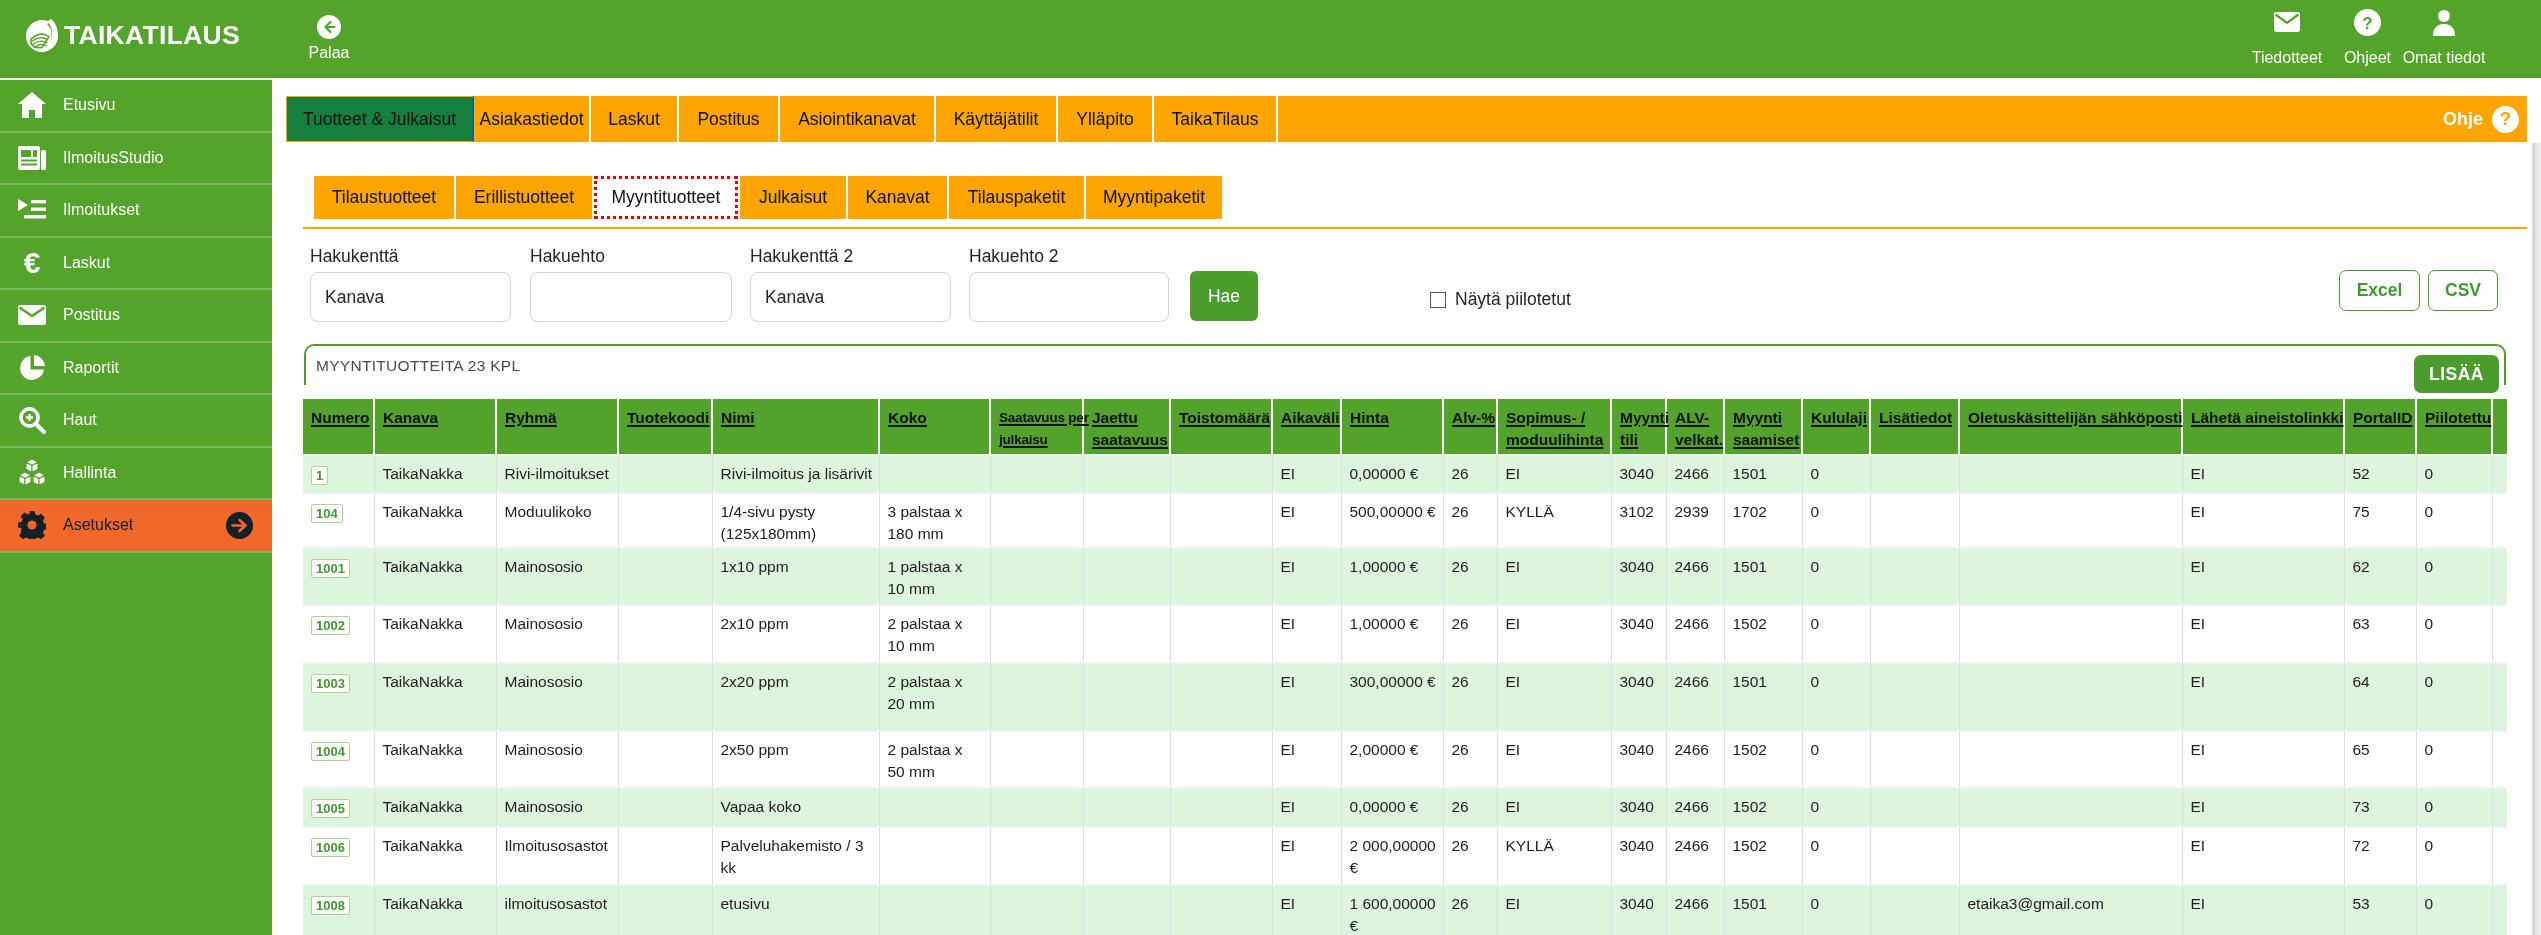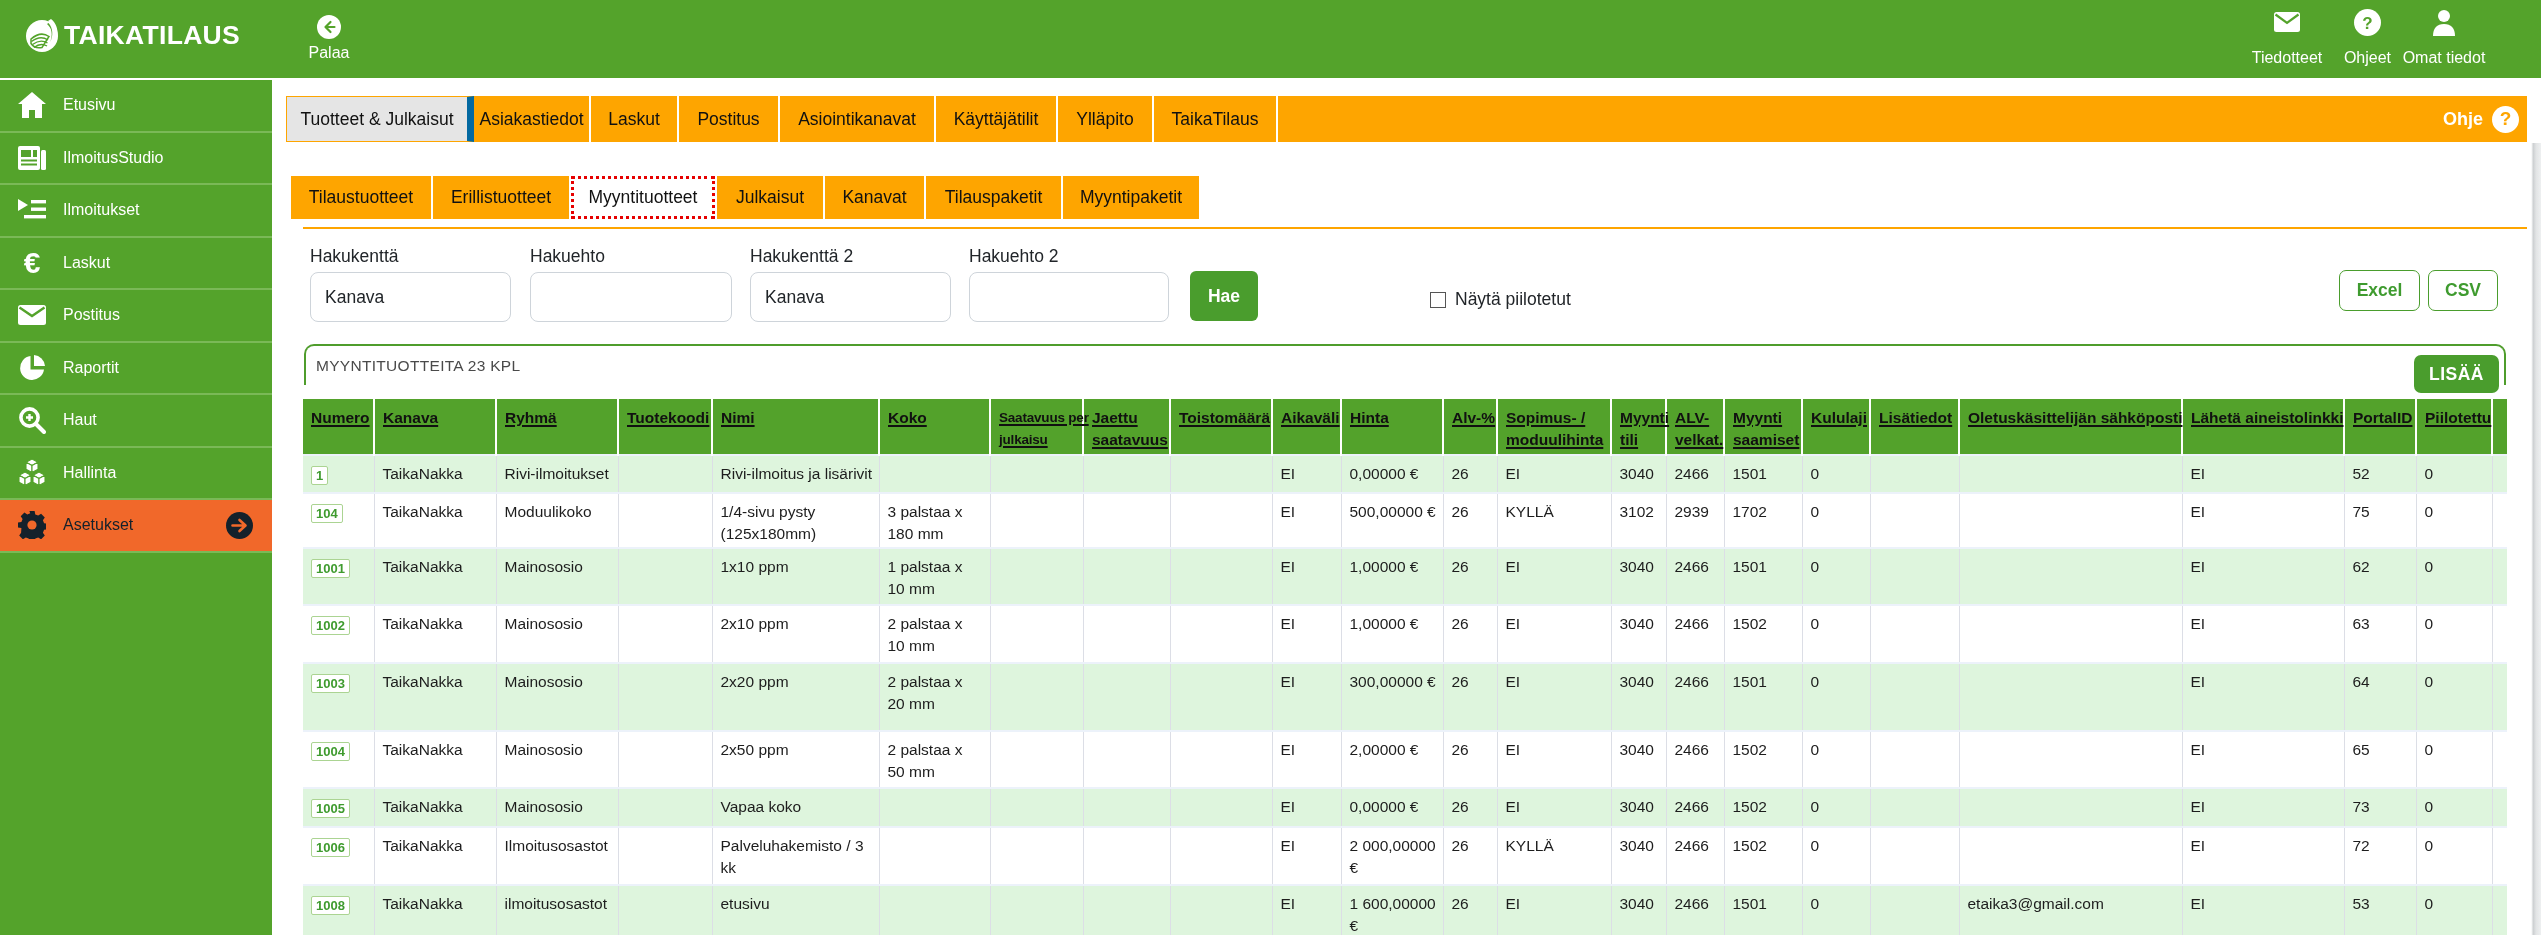--- a/index.html
+++ b/index.html
@@ -30,36 +30,36 @@
 
 .sidebar{position:absolute;left:0;top:80px;width:272px;height:855px;background:var(--green)}
 .mi{position:relative;height:52.5px;border-bottom:2px solid var(--lsep);display:flex;align-items:center;color:#fff;font-size:16px}
 .mi .mic{position:absolute;left:17px;width:30px;height:30px;display:flex;align-items:center;justify-content:center}
 .mi .mtx{position:absolute;left:63px}
 .mi.active{background:var(--dorange);color:#14212b;border-bottom:2px solid var(--lsep)}
 
 
 .l1bar{position:absolute;left:286px;top:96px;width:2241px;height:46px;background:var(--orange);display:flex}
 .l1{height:100%;display:flex;align-items:center;justify-content:center;font-size:17.5px;color:#111;border-right:2px solid #fff}
-.l1.active{background:#e5e5e5;border:1px solid var(--orange);border-right:7px solid #0369a1}
+.l1.active{background:#15803d;border:1px solid var(--orange);border-right:2px solid #0369a1}
 .l1.filler{border-right:none;flex:1}
 .ohje{position:absolute;right:8px;top:0;height:46px;display:flex;align-items:center;color:#fff;font-weight:bold;font-size:18px}
 .qcirc{width:27px;height:27px;border-radius:50%;background:#fff;color:var(--orange);font-weight:bold;font-size:19px;display:flex;align-items:center;justify-content:center;margin-left:9px}
 
 
-.l2bar{position:absolute;left:291px;top:176px;height:43px;display:flex}
+.l2bar{position:absolute;left:314px;top:176px;height:43px;display:flex}
 .l2{height:100%;display:flex;align-items:center;justify-content:center;font-size:17.5px;color:#111;background:var(--orange);border-right:2px solid #fff}
 .l2:last-child{border-right:none}
 .l2.active{background:#fff;border:3px dotted #e60000;margin-right:2px}
 .l2line{position:absolute;left:303px;top:227px;width:2224px;height:2px;background:var(--orange)}
 
 
 .flabel{position:absolute;top:246px;font-size:17.5px;color:#212529}
 .finput{position:absolute;top:272px;height:50px;border:1px solid #ced4da;border-radius:8px;background:#fff;font-size:17.5px;color:#212529;display:flex;align-items:center;padding-left:14px}
-.haebtn{position:absolute;left:1190px;top:271px;width:68px;height:50px;background:#4a9d2d;border-radius:6px;color:#fff;font-weight:bold;font-size:17.5px;display:flex;align-items:center;justify-content:center}
+.haebtn{position:absolute;left:1190px;top:271px;width:68px;height:50px;background:#4a9d2d;border-radius:6px;color:#fff;font-weight:normal;font-size:17.5px;display:flex;align-items:center;justify-content:center}
 .chkrow{position:absolute;left:1430px;top:289px;display:flex;align-items:center;font-size:17.5px;color:#212529}
 .chk{width:16px;height:16px;border:1px solid #555;background:#fff;margin-right:9px}
 .expbtn{position:absolute;top:270px;height:41px;background:#fff;border:1px solid #4a9d2d;border-radius:7px;color:#3f9b2f;font-weight:bold;font-size:17.5px;display:flex;align-items:center;justify-content:center}
 
 
 .panel{position:absolute;left:304px;top:344px;width:2202px;height:41px;border:2px solid #4f9d2c;border-bottom:none;border-radius:10px 10px 0 0}
 .ptitle{position:absolute;left:316px;top:357px;font-size:15.5px;color:#4a4a4a;letter-spacing:.3px}
 .lisaa{position:absolute;left:2414px;top:355px;width:85px;height:38px;background:#4a9d2d;border-radius:7px;color:#fff;font-weight:bold;font-size:17.5px;letter-spacing:.5px;display:flex;align-items:center;justify-content:center}
 
 

